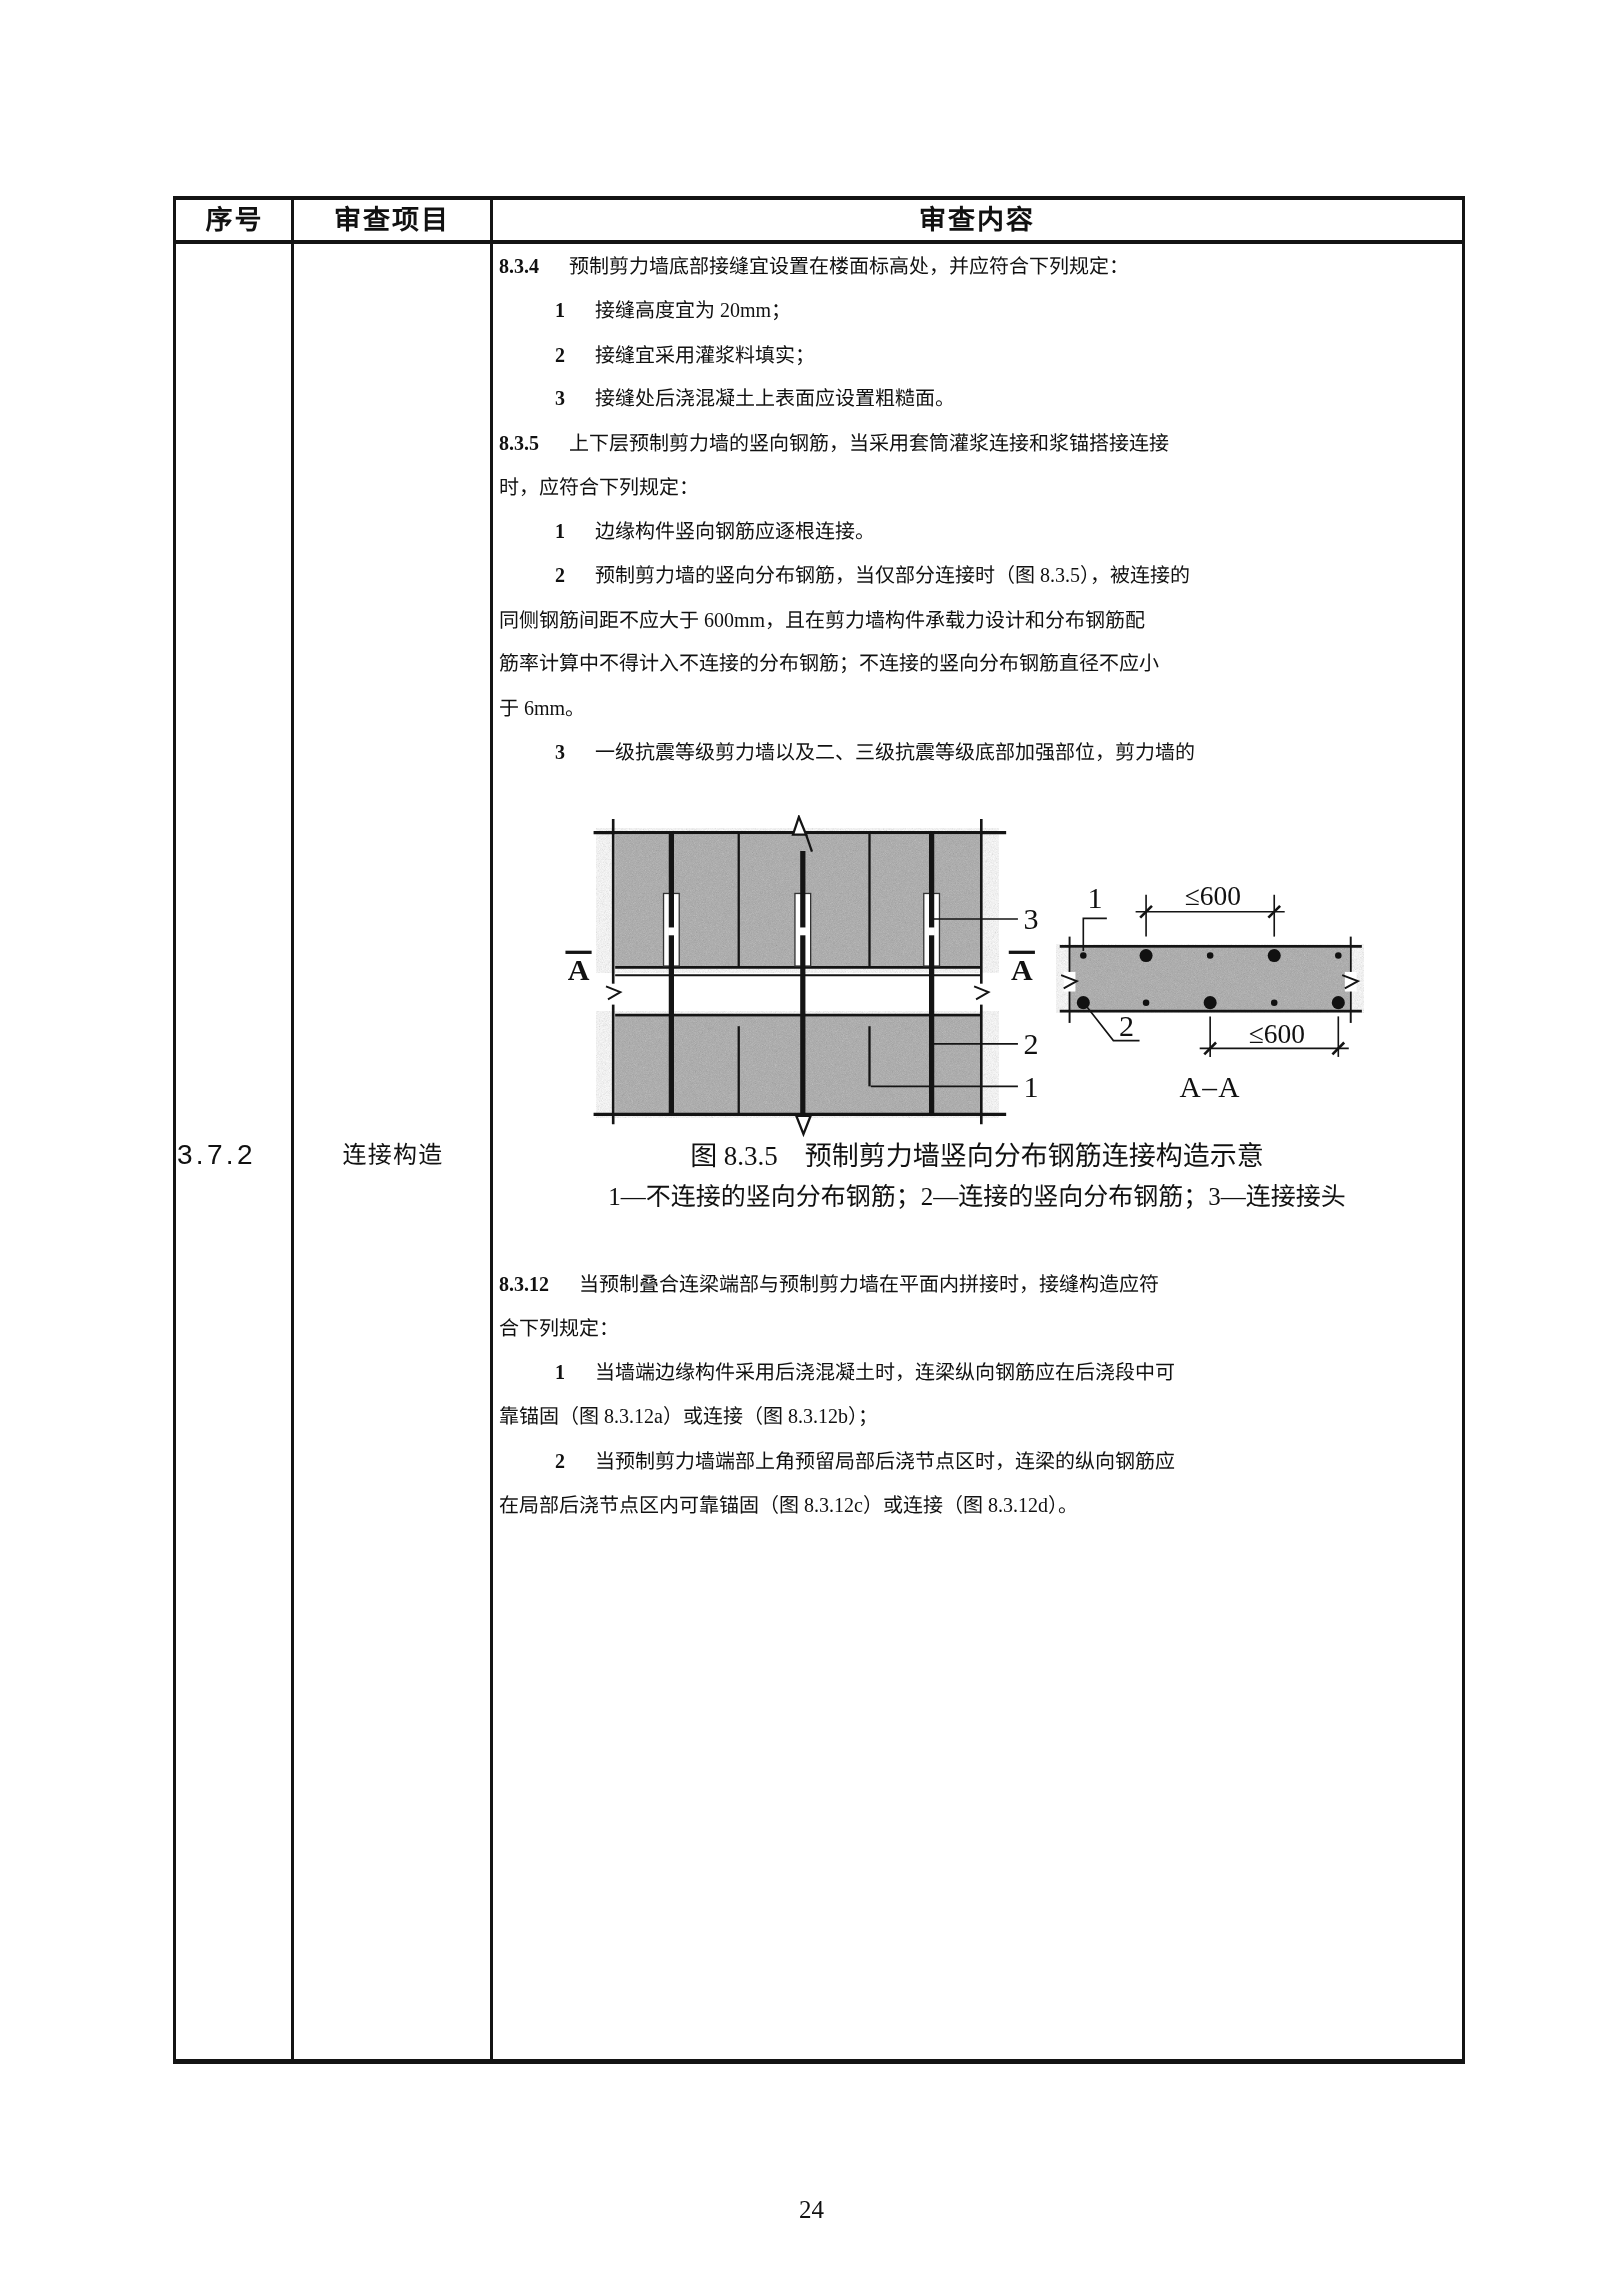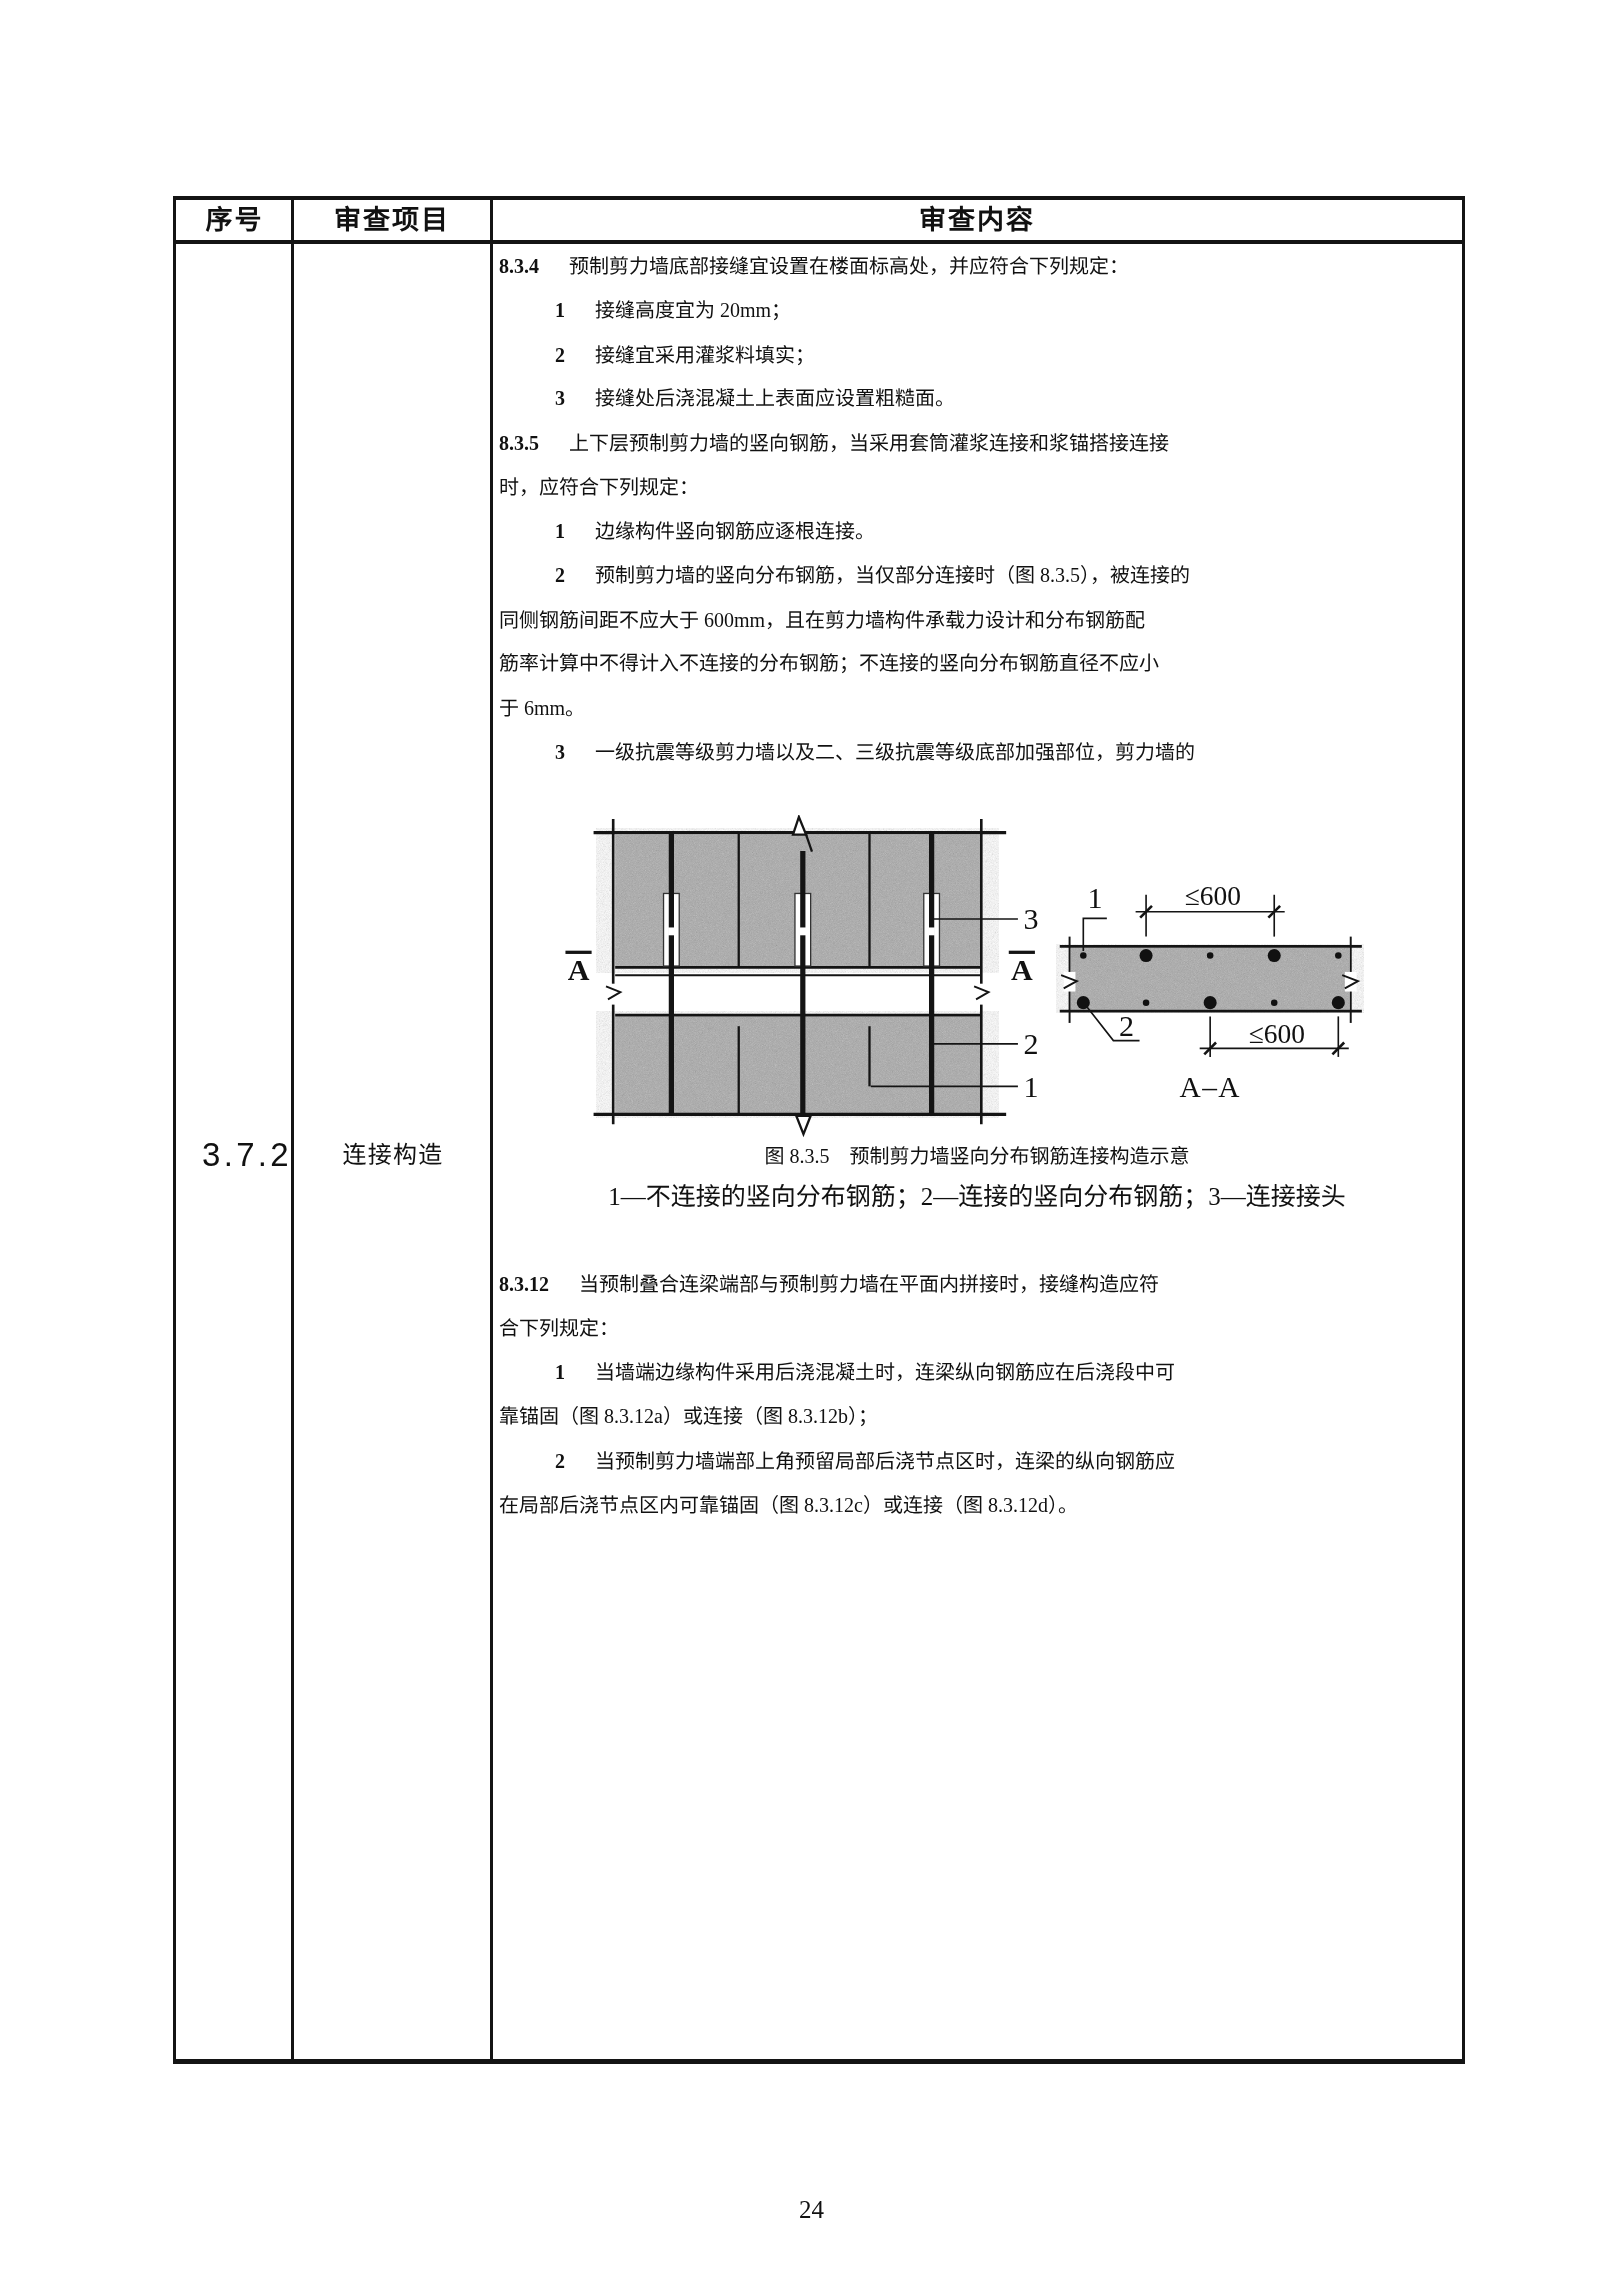--- a/index.html
+++ b/index.html
@@ -8,26 +8,26 @@
   .bl{position:absolute;background:#141414;}
   
   .hcell{position:absolute;top:200px;height:40px;line-height:40px;text-align:center;
          font-size:27px;letter-spacing:2px;font-weight:700;}
   
   .tl{position:absolute;left:499px;width:962px;font-size:20px;line-height:44px;
       white-space:nowrap;}
   .tl.ind{text-indent:56px;}
   .ln{font-weight:bold;margin-right:30px;}
   .ln:empty{margin-right:0;}
-  .seq{position:absolute;left:177px;width:115px;top:1132px;line-height:45px;text-align:right;
-       font-size:33px;letter-spacing:3.3px;font-family:"Liberation Sans","DejaVu Sans",sans-serif;}
+  .seq{position:absolute;left:177px;width:115px;top:1132px;line-height:45px;text-align:left;
+       font-size:28px;letter-spacing:3.3px;font-family:"Liberation Sans","DejaVu Sans",sans-serif;}
   .item{position:absolute;left:296px;width:194px;top:1132px;line-height:45px;text-align:center;
         font-size:24px;letter-spacing:1.3px;font-family:"Liberation Sans","DejaVu Sans",sans-serif;}
   .figcap{position:absolute;left:492px;width:970px;top:1136px;line-height:41px;
-          text-align:center;font-size:20px;}
+          text-align:center;font-size:27px;}
   .figleg{position:absolute;left:492px;width:970px;top:1178px;line-height:37px;
           text-align:center;font-size:25px;}
   .pagenum{position:absolute;left:0;width:1623px;top:2194px;text-align:center;
            font-size:25px;line-height:31px;}
   svg text{font-family:"Liberation Serif","DejaVu Serif",serif;fill:#111;}
 </style>
 </head>
 <body>
 
 <div class="page">

